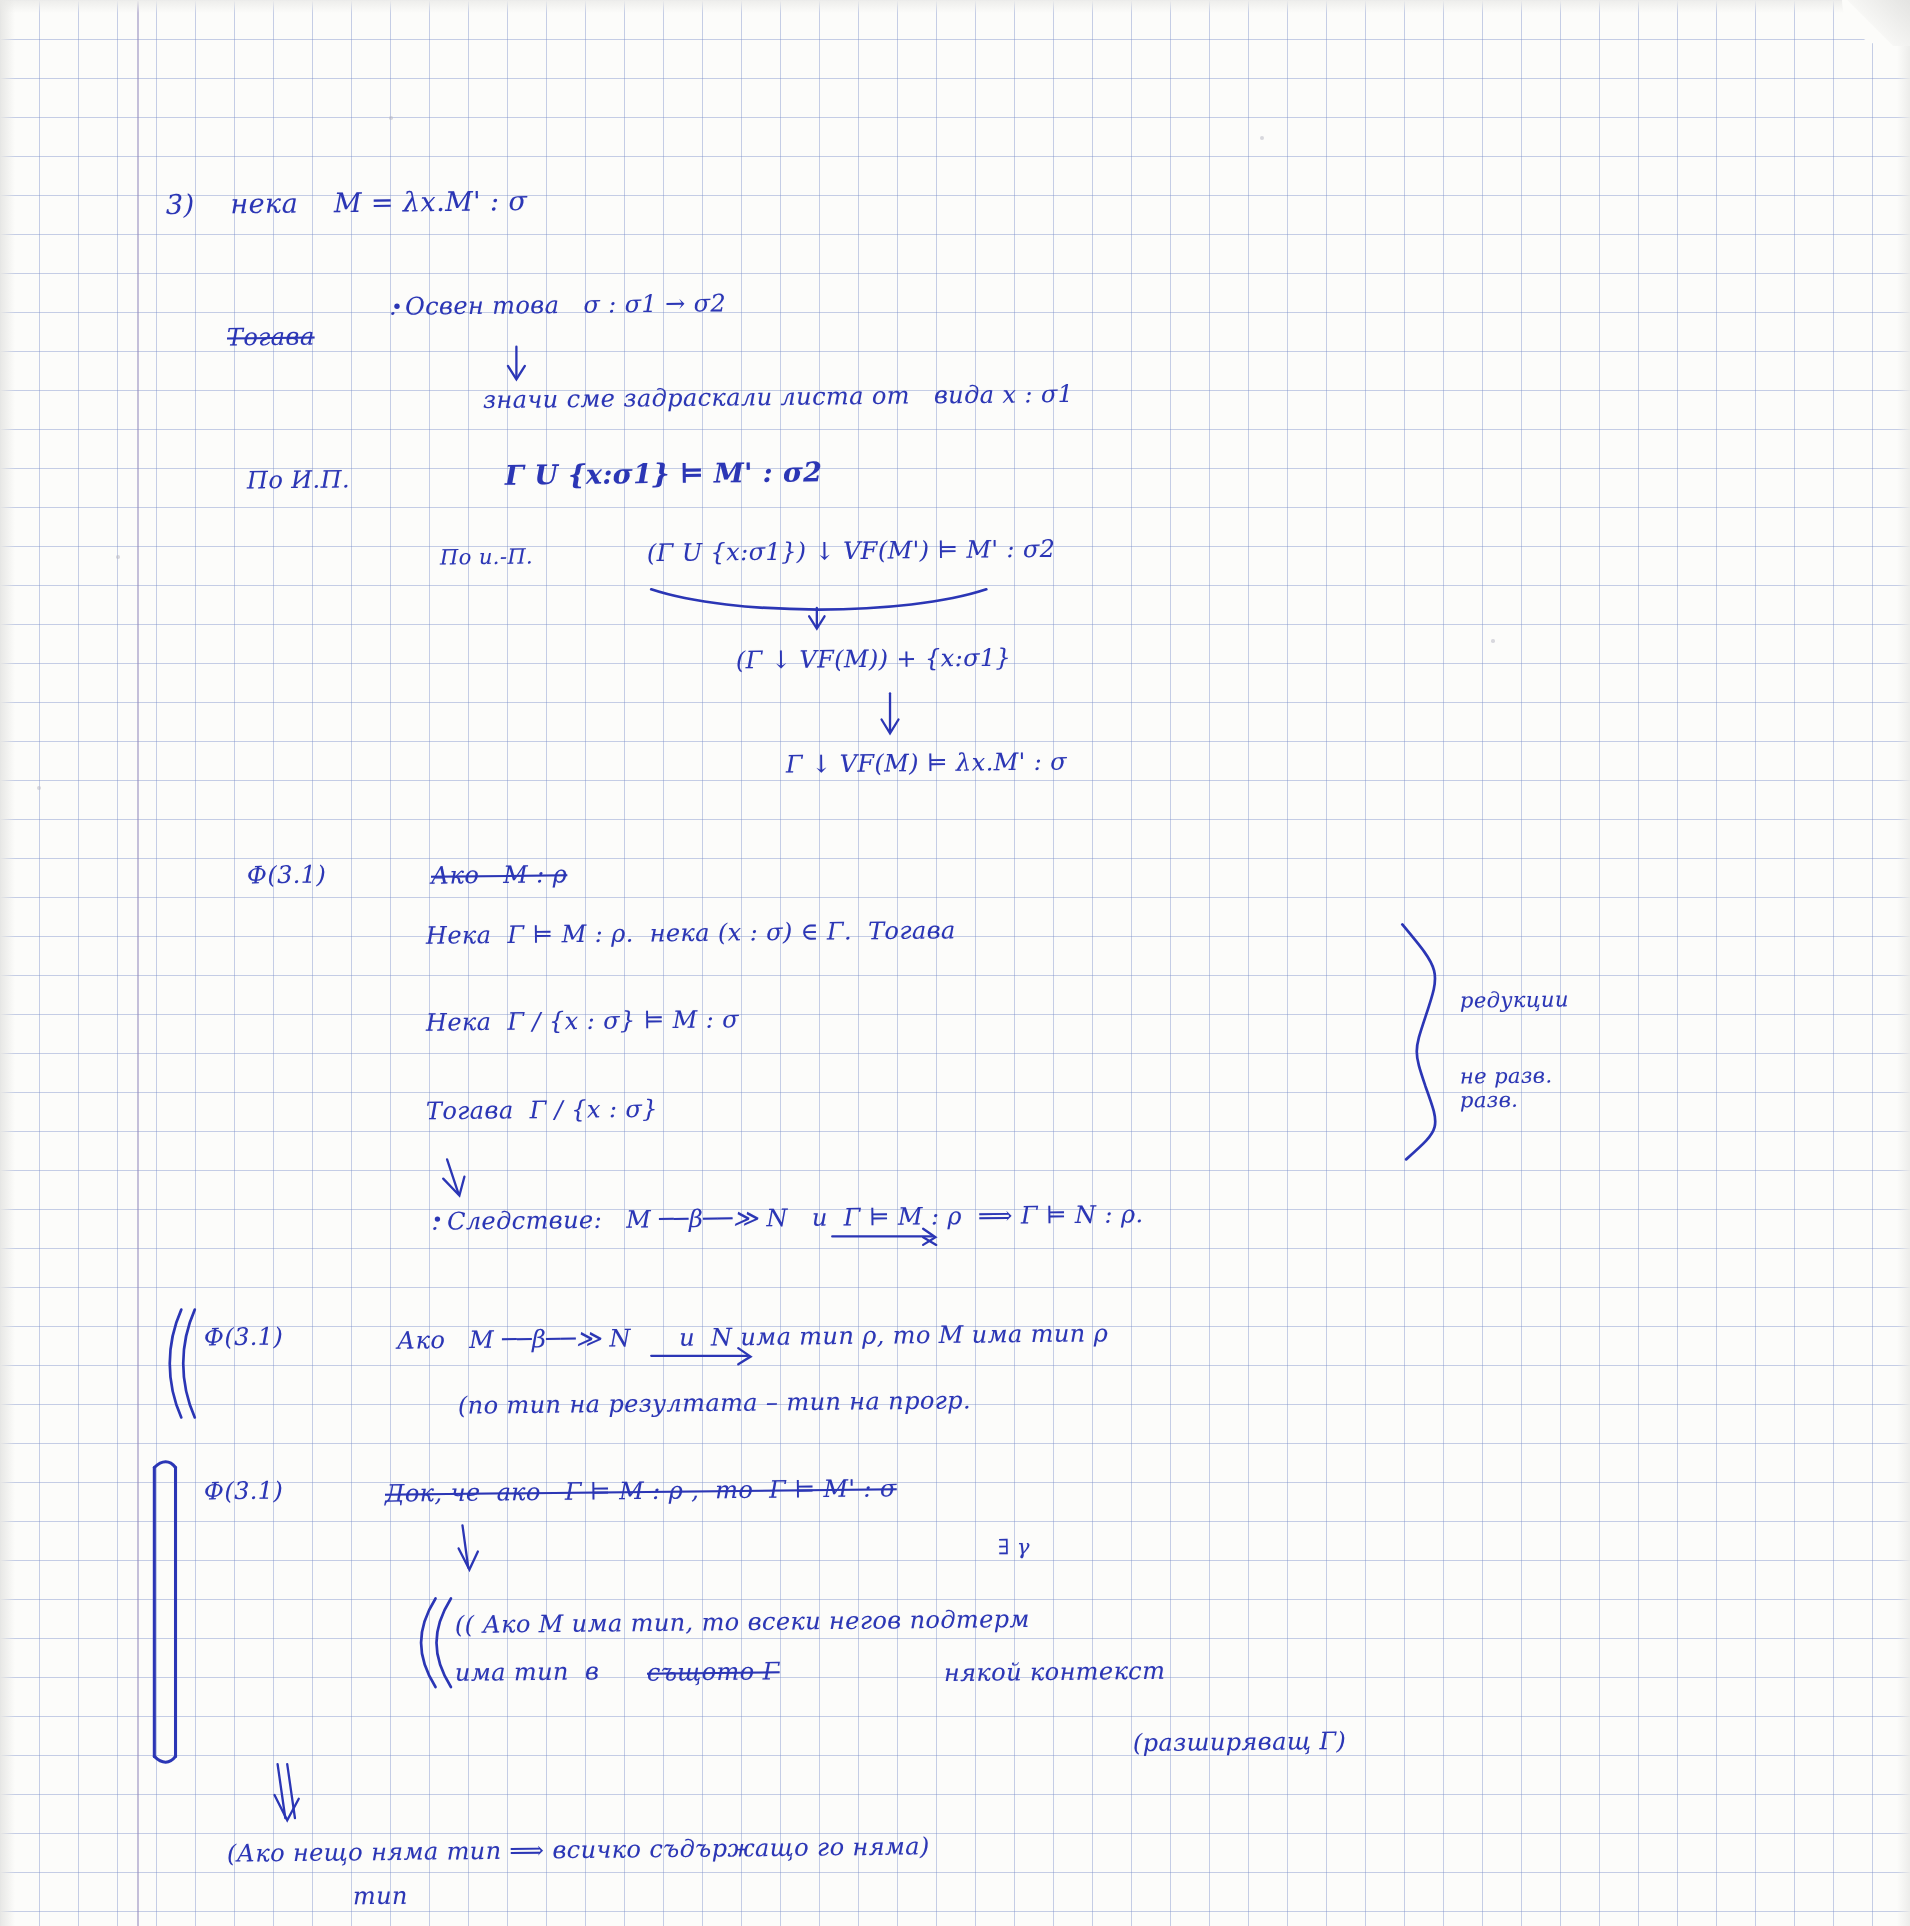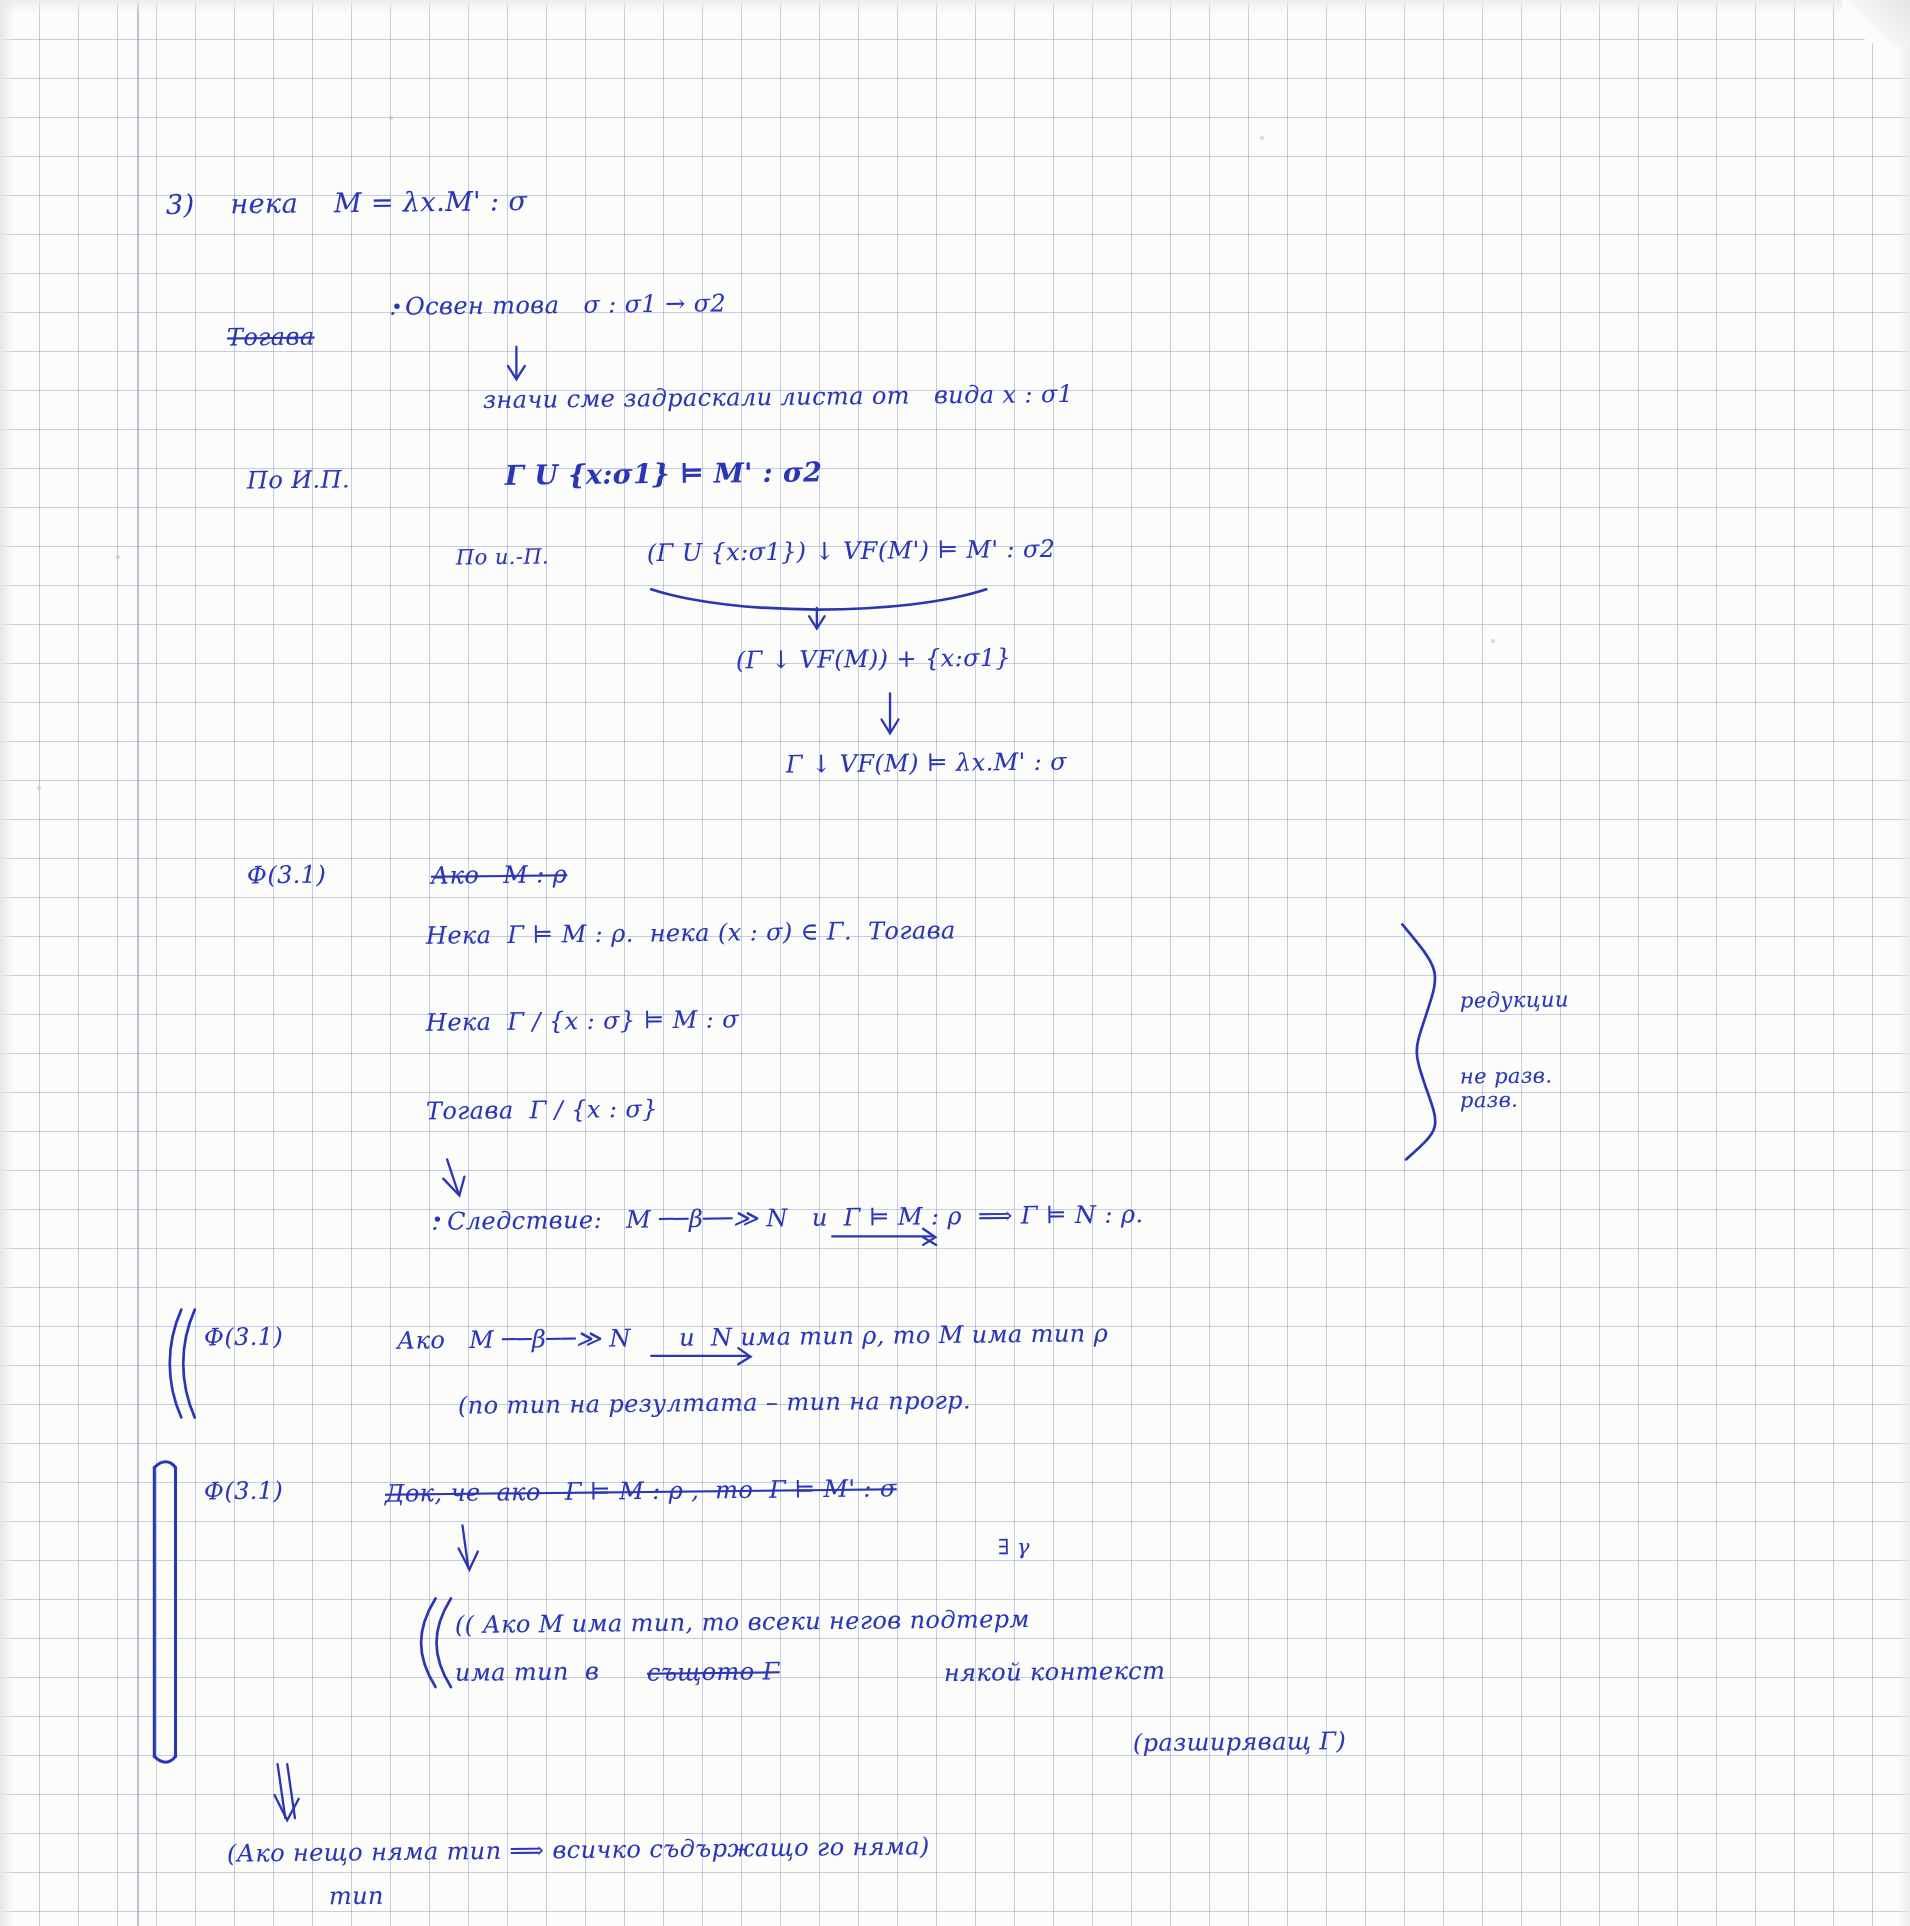--- a/index.html
+++ b/index.html
@@ -129,21 +129,21 @@
   <div class="hw s-lg tilt-d" style="left:166px; top:189px;">3)    нека    M = λx.M' : σ</div>
 
   <div class="hw s-md strike tilt-d" style="left:227px; top:293px;margin-top:32px;">Тогава</div>
   <div class="hw s-md tilt-d" style="left:389px; top:293px;">. Освен това   σ : σ1 → σ2</div>
 
   <div class="hw s-md tilt-d" style="left:483px; top:385px;">значи сме задраскали листа от   вида x : σ1</div>
 
   <div class="hw s-md tilt-d" style="left:247px; top:468px;">По И.П.</div>
   <div class="hw s-lg thick tilt-d" style="left:505px; top:460px;">Γ U {x:σ1} ⊨ M' : σ2</div>
 
-  <div class="hw s-sm tilt-d" style="left:456px; top:547px;">По и.-П.</div>
+  <div class="hw s-sm tilt-d" style="left:440px; top:547px;">По и.-П.</div>
   <div class="hw s-md tilt-d" style="left:647px; top:539px;">(Γ U {x:σ1}) ↓ VF(M') ⊨ M' : σ2</div>
 
   <div class="hw s-md tilt-d" style="left:736px; top:647px;">(Γ ↓ VF(M)) + {x:σ1}</div>
 
   <div class="hw s-md tilt-d" style="left:786px; top:751px;">Γ ↓ VF(M) ⊨ λx.M' : σ</div>
 
   <div class="hw s-md tilt-d" style="left:247px; top:863px;">Ф(3.1)</div>
   <div class="hw s-md strike tilt-d" style="left:431px; top:863px;">Ако   M : ρ</div>
 
   <div class="hw s-md tilt-d" style="left:426px; top:921px;">Нека  Γ ⊨ M : ρ.  нека (x : σ) ∈ Γ.  Тогава</div>
@@ -164,21 +164,21 @@
   <div class="hw s-md strike tilt-d" style="left:385px; top:1479px;">Док, че  ако   Γ ⊨ M : ρ ,  то  Γ ⊨ M' : σ</div>
   <div class="hw s-sm tilt-d" style="left:998px; top:1537px;">∃ γ</div>
 
   <div class="hw s-md tilt-d" style="left:455px; top:1610px;">(( Ако M има тип, то всеки негов подтерм</div>
   <div class="hw s-md tilt-d" style="left:455px; top:1660px;">има тип  в </div>
   <div class="hw s-md strike tilt-d" style="left:647px; top:1660px;">същото Γ</div>
   <div class="hw s-md tilt-d" style="left:936px; top:1660px;"> някой контекст</div>
   <div class="hw s-md tilt-d" style="left:1133px; top:1730px;">(разширяващ Γ)</div>
 
   <div class="hw s-md tilt-d" style="left:227px; top:1838px;">(Ако нещо няма тип ⟹ всичко съдържащо го няма)</div>
-  <div class="hw s-md tilt-d" style="left:329px; top:1884px;">тип</div>
+  <div class="hw s-md tilt-d" style="left:353px; top:1884px;">тип</div>
 
   <svg class="ink-svg" viewBox="0 0 4960 7015" xmlns="http://www.w3.org/2000/svg">
     <g stroke="#2b36b5" fill="none" stroke-width="6" stroke-linecap="round">
 
       <path d="M1340 900 L1340 980"></path>
       <path d="M1318 950 L1340 985 L1362 950"></path>
 
       <path d="M1690 1530 C 1900 1600, 2350 1600, 2560 1530" stroke-width="7"></path>
       <path d="M2120 1578 L2120 1628"></path>
       <path d="M2100 1600 L2120 1632 L2140 1600"></path>

